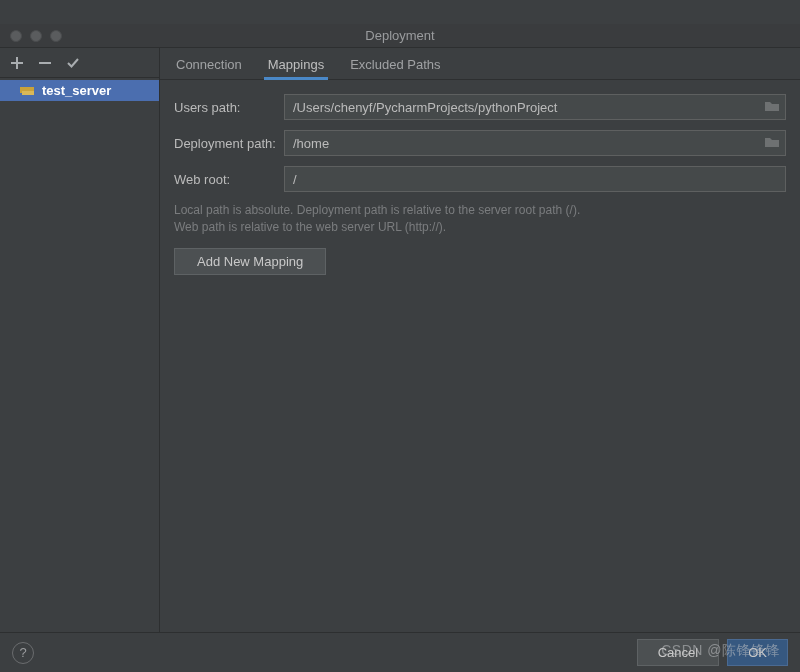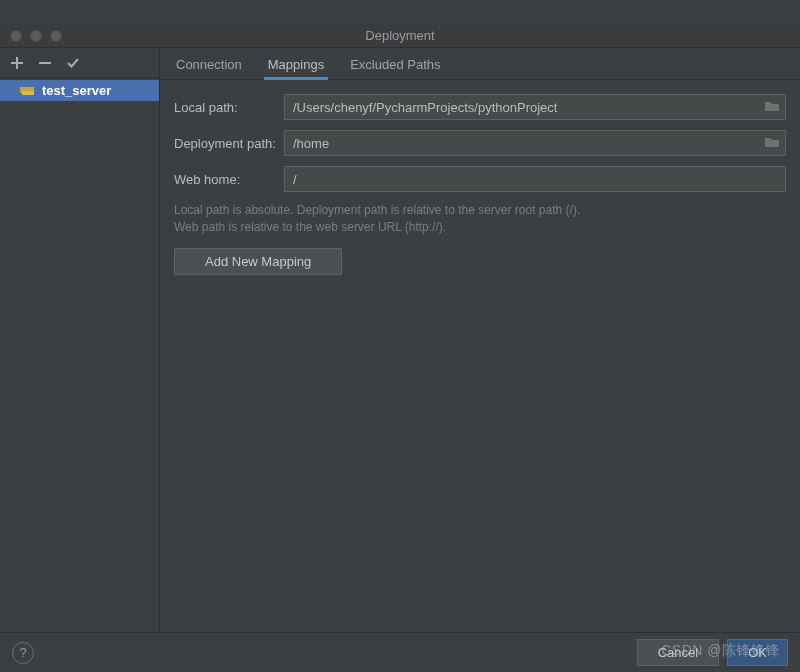--- a/index.html
+++ b/index.html
@@ -119,21 +119,21 @@
   .hint {
     color: #7a7c7e;
     font-size: 12px;
     line-height: 1.4;
     margin: 4px 0 12px 0;
   }
   .button {
     background: #4c5052;
     border: 1px solid #5e6264;
     color: #c8c8c8;
-    padding: 5px 30px;
+    padding: 5px 22px;
     font-size: 13px;
     cursor: pointer;
   }
   .footer {
     position: absolute;
     left: 0; right: 0; bottom: 0;
     height: 40px;
     border-top: 1px solid #2d2f30;
     display: flex; align-items: center;
     padding: 0 12px;
@@ -212,21 +212,21 @@
 
   <div class="main">
     <div class="tabs">
       <div class="tab">Connection</div>
       <div class="tab active">Mappings</div>
       <div class="tab">Excluded Paths</div>
     </div>
 
     <div class="panel">
       <div class="field-row">
-        <div class="field-label">Local path:</div>
+        <div class="field-label">Users path:</div>
         <div class="field-input-wrap">
           <input class="field-input" type="text" value="/Users/chenyf/PycharmProjects/pythonProject" style="">
           <span class="folder-icon">
             <svg viewBox="0 0 16 14" width="16" height="14">
                 <path d="M1 3 L6 3 L8 5 L15 5 L15 12 L1 12 Z" fill="#8a8c8e"></path>
               </svg>
           </span>
         </div>
       </div>
 
@@ -236,21 +236,21 @@
           <input class="field-input" type="text" value="/home" style="">
           <span class="folder-icon">
             <svg viewBox="0 0 16 14" width="16" height="14">
                 <path d="M1 3 L6 3 L8 5 L15 5 L15 12 L1 12 Z" fill="#8a8c8e"></path>
               </svg>
           </span>
         </div>
       </div>
 
       <div class="field-row">
-        <div class="field-label">Web home:</div>
+        <div class="field-label">Web root:</div>
         <div class="field-input-wrap">
           <input class="field-input" type="text" style="padding-right: 8px;" value="/">
         </div>
       </div>
 
       <div class="hint">
         <span>Local path is absolute. Deployment path is relative to the server root path (/).</span><br>
         <span>Web path is relative to the web server URL (http://).</span>
       </div>
 

